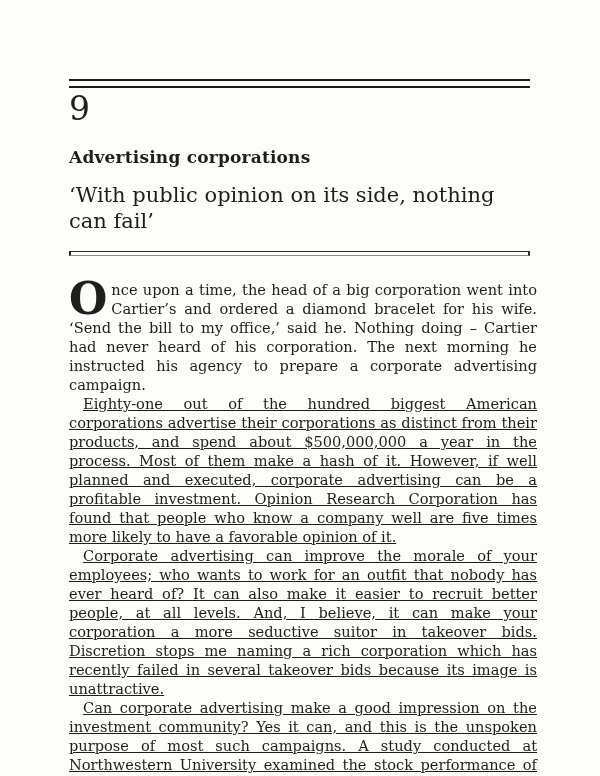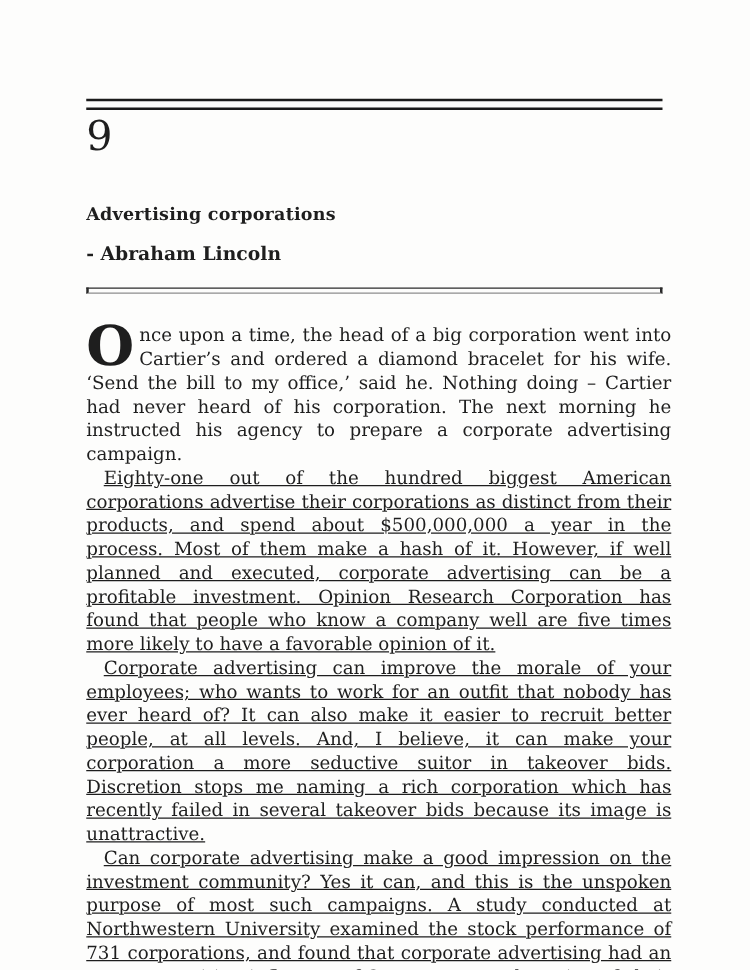--- a/index.html
+++ b/index.html
@@ -31,24 +31,24 @@
     border-bottom: 2px solid #1b1b1b;
     box-sizing: content-box;
   }
   .chapter-number {
     font-size: 33px;
     line-height: 38px;
     margin-top: 2px;
     font-weight: normal;
   }
   .chapter-title {
-    font-size: 14px;
+    font-size: 17px;
     line-height: 21px;
     font-weight: bold;
-    margin-top: 34px;
+    margin-top: 19px;
     letter-spacing: 0.2px;
   }
   .epigraph-quote {
     font-size: 21px;
     line-height: 26px;
     margin-top: 14px;
   }
   .epigraph-attribution {
     font-size: 15px;
     line-height: 19px;
@@ -92,22 +92,22 @@
 <body>
 
 <div class="page">
   <div class="rule-double"></div>
 
   <div class="content">
     <div class="chapter-number">9</div>
 
     <div class="chapter-title">Advertising corporations</div>
 
+    <div class="epigraph-quote">‘With public opinion on its side, nothing can fail’</div>
 
-    <div class="epigraph-attribution">- Abraham Lincoln</div>
   </div>
 
   <div class="rule-thin"></div>
 
   <div class="content body-text">
     <p>
       <span class="drop-cap">O</span><span>nce upon a time, the head of a big corporation went into Cartier’s and ordered a diamond bracelet for his wife. ‘Send the bill to my office,’ said he. Nothing doing – Cartier had never heard of his corporation. The next morning he instructed his agency to prepare a corporate advertising campaign.</span>
     </p>
     <p class="indented">Eighty-one out of the hundred biggest American corporations advertise their corporations as distinct from their products, and spend about $500,000,000 a year in the process. Most of them make a hash of it. However, if well planned and executed, corporate advertising can be a profitable investment. Opinion Research Corporation has found that people who know a company well are five times more likely to have a favorable opinion of it.</p>
     <p class="indented">Corporate advertising can improve the morale of your employees; who wants to work for an outfit that nobody has ever heard of? It can also make it easier to recruit better people, at all levels. And, I believe, it can make your corporation a more seductive suitor in takeover bids. Discretion stops me naming a rich corporation which has recently failed in several takeover bids because its image is unattractive.</p>

